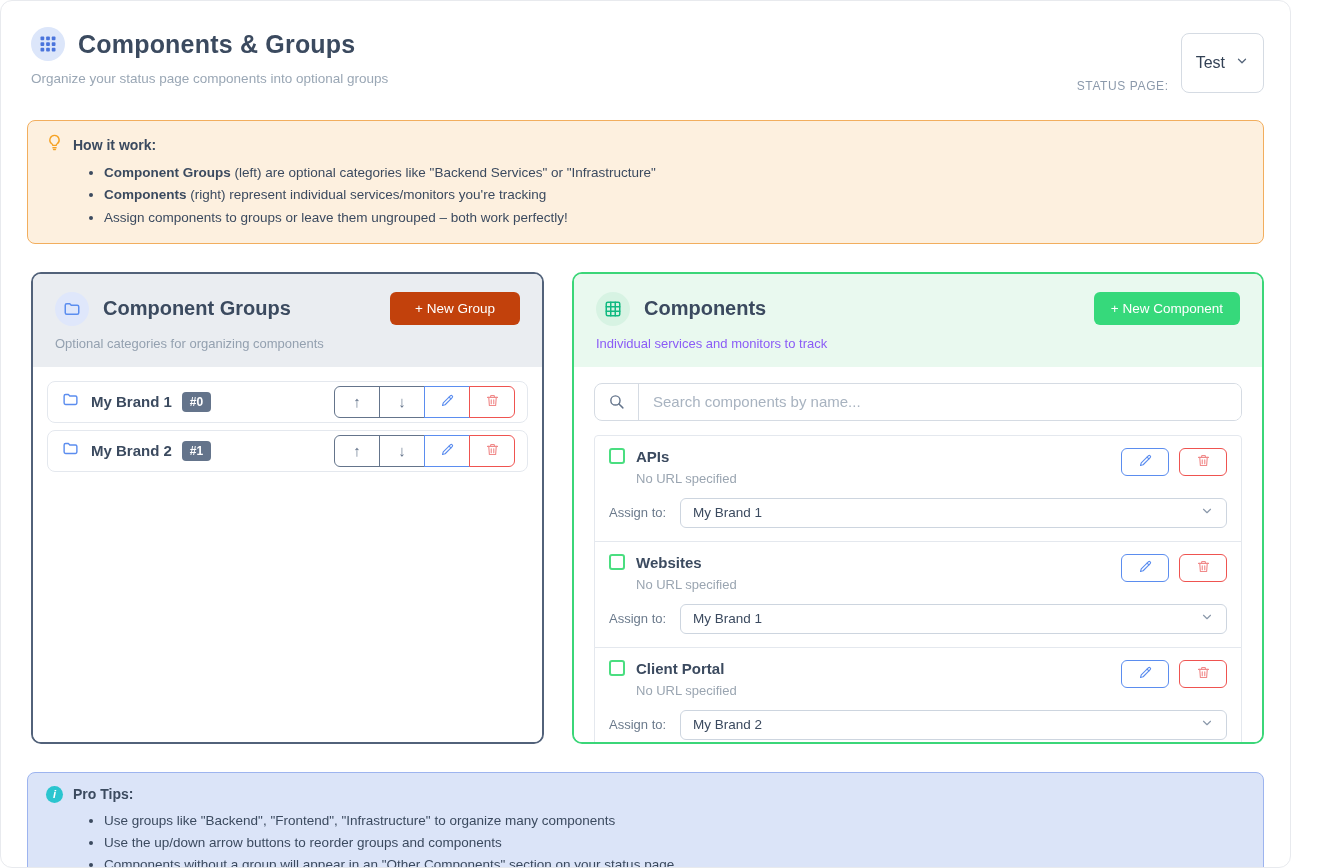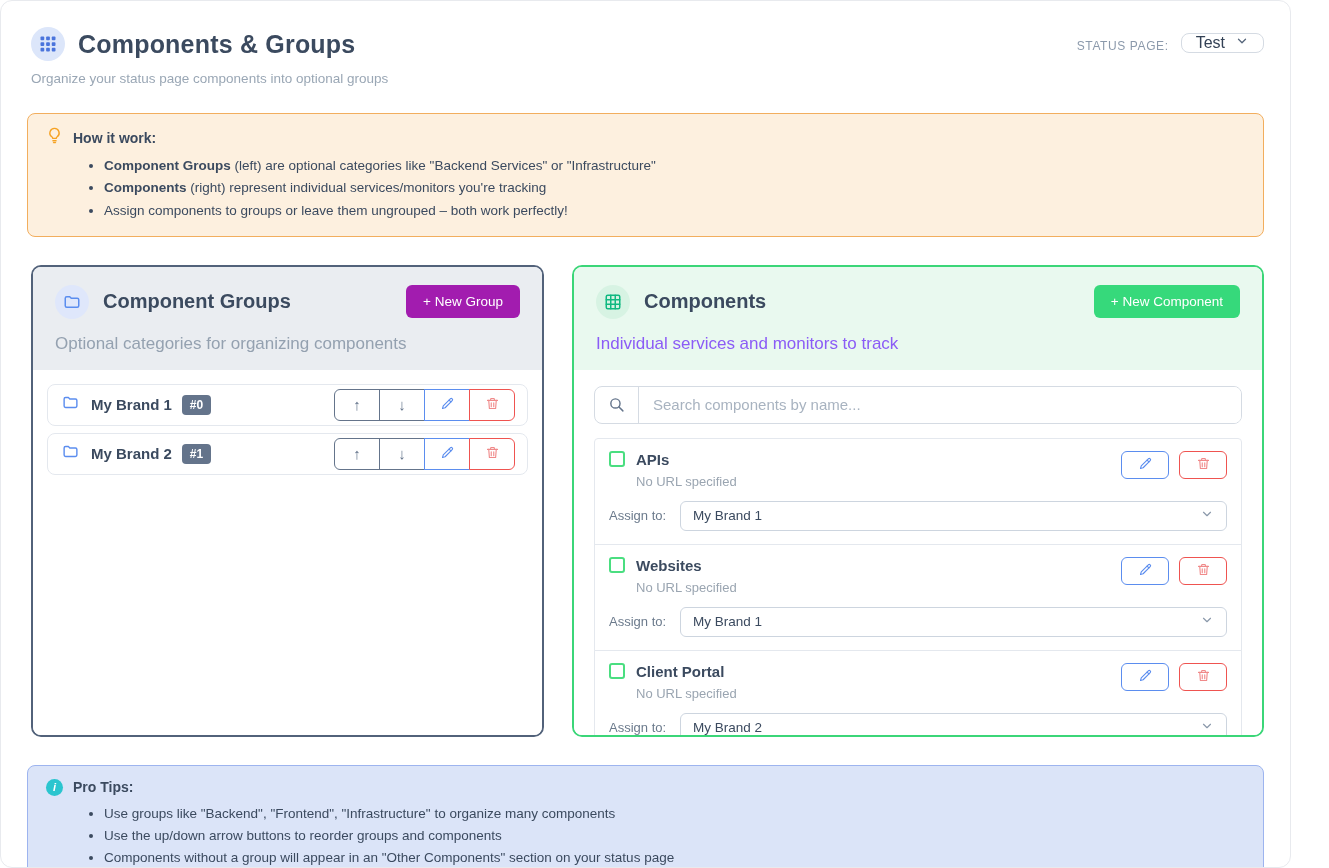--- a/index.html
+++ b/index.html
@@ -10,21 +10,21 @@
   }
   
   .top { display:flex; justify-content:space-between; align-items:flex-start; padding:26px 26px 0 30px; }
   .title-row { display:flex; align-items:center; gap:13px; }
   .app-icon { width:34px; height:34px; border-radius:50%; background:#dce6fa; display:flex; align-items:center; justify-content:center; }
   h1 { font-size:25px; font-weight:700; color:#3b4a5f; letter-spacing:.2px; }
   .page-subtitle { margin-top:10px; font-size:13.5px; color:#9aa7b5; }
   .statuspage-picker { display:flex; align-items:flex-end; gap:12px; margin-top:6px; }
   .statuspage-label { font-size:12px; color:#8b99ab; letter-spacing:.6px; }
   .statuspage-select { display:flex; align-items:center; gap:10px; border:1px solid #d5dbe3; border-radius:8px;
-    padding:0 14px; font-size:16px; color:#334155; background:#fff; cursor:pointer; }
+    padding:20px 14px; font-size:16px; color:#334155; background:#fff; cursor:pointer; }
   
   .howbox { margin:27px 26px 0 26px; background:#fdf0df; border:1px solid #f2ae5e; border-radius:8px; padding:13px 18px 12px; }
   .box-title-row { display:flex; align-items:center; gap:10px; }
   .box-title { font-size:14px; font-weight:700; color:#3b4a5f; }
   .howbox ul, .tipsbox ul { margin:7px 0 2px 58px; }
   .howbox li, .tipsbox li { font-size:13.5px; color:#3b4a5f; line-height:1.65; }
   .tipsbox { margin:28px 26px 0 26px; background:#dbe4f8; border:1px solid #9db4ef; border-radius:8px; padding:13px 18px 14px; }
   .info-circle { width:17px; height:17px; border-radius:50%; background:#2bc5cf; color:#fff; font-size:11px; font-weight:700;
     display:flex; align-items:center; justify-content:center; font-style:italic; }
   
@@ -33,24 +33,24 @@
   .panel-groups { width:513px; border:2px solid #52627a; }
   .panel-components { flex:1; border:2px solid #3bd678; }
   .panel-head { padding:18px 22px 16px; }
   .panel-groups .panel-head { background:#eaedf1; }
   .panel-components .panel-head { background:#e9f9ef; }
   .panel-head-row { display:flex; align-items:center; }
   .panel-icon { width:34px; height:34px; border-radius:50%; display:flex; align-items:center; justify-content:center; margin-right:14px; }
   .panel-groups .panel-icon { background:#dfe7fb; }
   .panel-components .panel-icon { background:#d7f3e3; }
   .panel-title { font-size:20px; font-weight:700; color:#3b4a5f; }
-  .panel-sub { margin-top:15px; font-size:17px; color:#94a1b0; }
+  .panel-sub { margin-top:10px; font-size:13px; color:#94a1b0; }
   .panel-components .panel-sub { color:#8b5cf6; }
   .spacer { flex:1; }
-  .btn-new-group { background:#a21caf; color:#fff; border:none; border-radius:6px; font-size:13.5px; padding:9px 17px; cursor:pointer; }
+  .btn-new-group { background:#c2410c; color:#fff; border:none; border-radius:6px; font-size:13.5px; padding:9px 25px; cursor:pointer; }
   .btn-new-component { background:#36d97b; color:#fff; border:none; border-radius:6px; font-size:13.5px; padding:9px 17px; cursor:pointer; }
   .panel-body { padding:14px; flex:1; background:#fff; }
   .panel-components .panel-body { padding:16px 20px; }
   
   .group-row { display:flex; align-items:center; border:1px solid #e4e8ee; border-radius:8px; height:42px;
     padding:0 12px 0 14px; margin-bottom:7px; background:#fff; }
   .group-name { font-size:15px; font-weight:700; color:#3b4a5f; margin:0 10px 0 12px; }
   .order-badge { background:#64748b; color:#fff; font-size:12px; font-weight:700; border-radius:4px; padding:3px 8px; }
   .btn-strip { display:flex; }
   .strip-btn { width:46px; height:32px; background:#fff; display:flex; align-items:center; justify-content:center;

